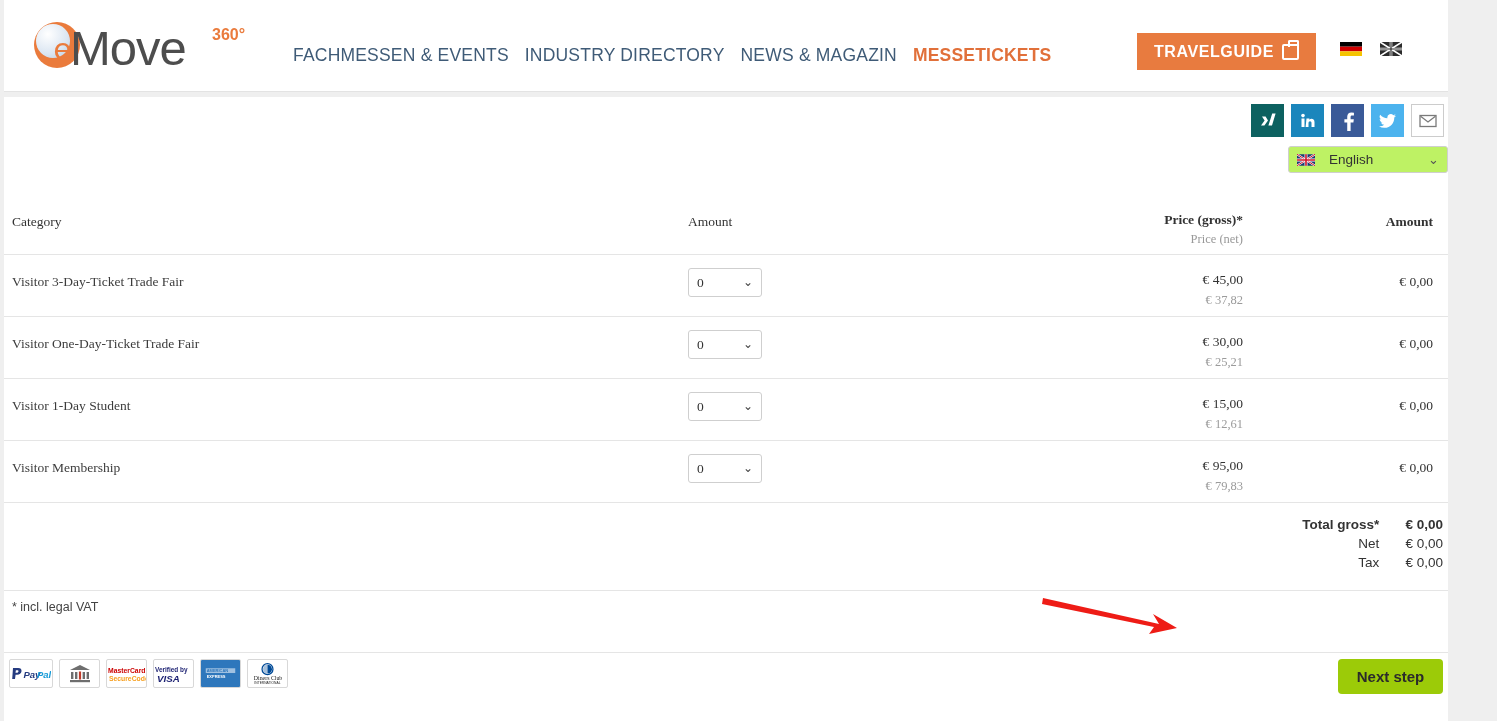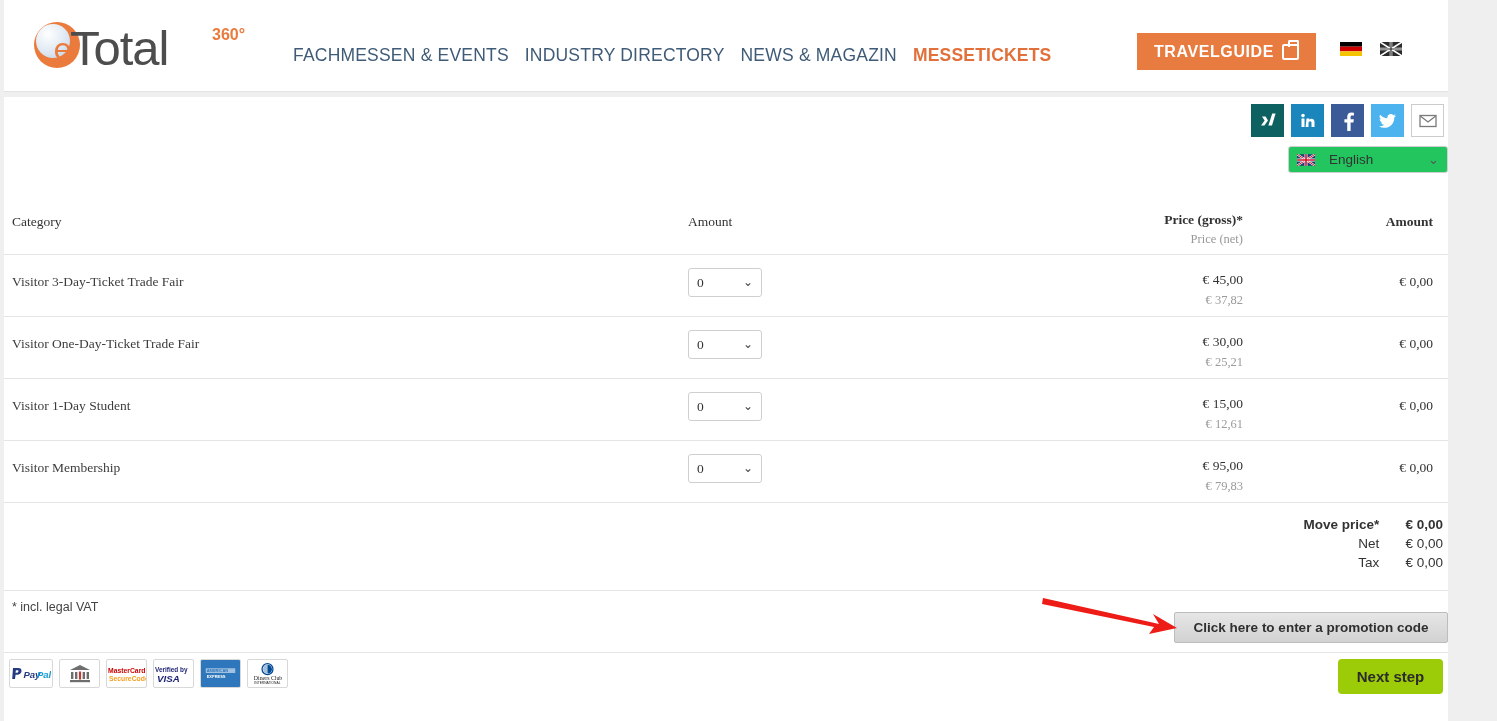--- a/index.html
+++ b/index.html
@@ -126,21 +126,21 @@
   .s-li   { background: #1b86bc; }
   .s-fb   { background: #3a5a98; }
   .s-tw   { background: #4cb3ee; }
   .s-mail { background: #ffffff; border: 1px solid #cccccc; color: #888888; }
 
   .lang-select {
     position: absolute; right: 0px; top: 49px;
     width: 160px; height: 27px;
     border: 1px solid #cfcfcf;
     border-radius: 3px;
-    background: #22c55e;
+    background: #bef264;
     display: flex; align-items: center;
     padding: 0 8px;
     cursor: pointer;
   }
   .lang-select .lbl { font-size: 13.5px; color: #333333; margin-left: 14px; }
   .lang-select .chev { margin-left: auto; color: #555555; font-size: 13px; }
 
   
   .tbl { position: absolute; left: 0; top: 104px; width: 1444px; }
   .trow {
@@ -235,21 +235,21 @@
 <body>
 
 <div class="page">
 
   <div class="header">
 
     <div class="logo-wrap">
       <div class="logo-mark">
         <span class="logo-e">e</span>
       </div>
-      <div class="logo-text">Total</div>
+      <div class="logo-text">Move</div>
       <div class="logo-sup">360°</div>
     </div>
 
     <nav class="nav">
       <a href="#">FACHMESSEN &amp; EVENTS</a>
       <a href="#">INDUSTRY DIRECTORY</a>
       <a href="#">NEWS &amp; MAGAZIN</a>
       <a href="#" class="active">MESSETICKETS</a>
     </nav>
 
@@ -387,36 +387,35 @@
         </div>
         <div class="c-price">
           <div class="price-main">€ 95,00</div>
           <div class="price-net">€ 79,83</div>
         </div>
         <div class="c-total"><span class="amt-val">€ 0,00</span></div>
       </div>
 
       <div class="totals">
         <div class="tot-line b">
-          <span class="lab">Move price*</span>
+          <span class="lab">Total gross*</span>
           <span class="val">€ 0,00</span>
         </div>
         <div class="tot-line">
           <span class="lab">Net</span>
           <span class="val">€ 0,00</span>
         </div>
         <div class="tot-line">
           <span class="lab">Tax</span>
           <span class="val">€ 0,00</span>
         </div>
       </div>
 
       <div class="vat-row">
         <div class="vat-note">* incl. legal VAT</div>
-        <button class="promo-btn">Click here to enter a promotion code</button>
       </div>
 
       <div class="footer">
         <div class="pay-icons">
 
           <div class="pay pay-paypal">
             <svg width="40" height="16" viewBox="0 0 40 16">
               <path d="M2 2 h5.2 c2.4 0 3.6 1.2 3.3 3.3 C10.2 7.6 8.5 8.8 6.2 8.8 H4.6 L4 13 H1.2 Z M4.9 4.2 L4.5 6.8 H5.6 c1 0 1.7-.45 1.85-1.36 C7.6 4.6 7.2 4.2 6.3 4.2 Z" fill="#253b80"></path>
               <text x="12.5" y="11.6" font-family="Liberation Sans, sans-serif" font-size="9.5" font-weight="bold" font-style="italic" fill="#253b80">Pay</text>
               <text x="26" y="11.6" font-family="Liberation Sans, sans-serif" font-size="9.5" font-weight="bold" font-style="italic" fill="#179bd7">Pal</text>

